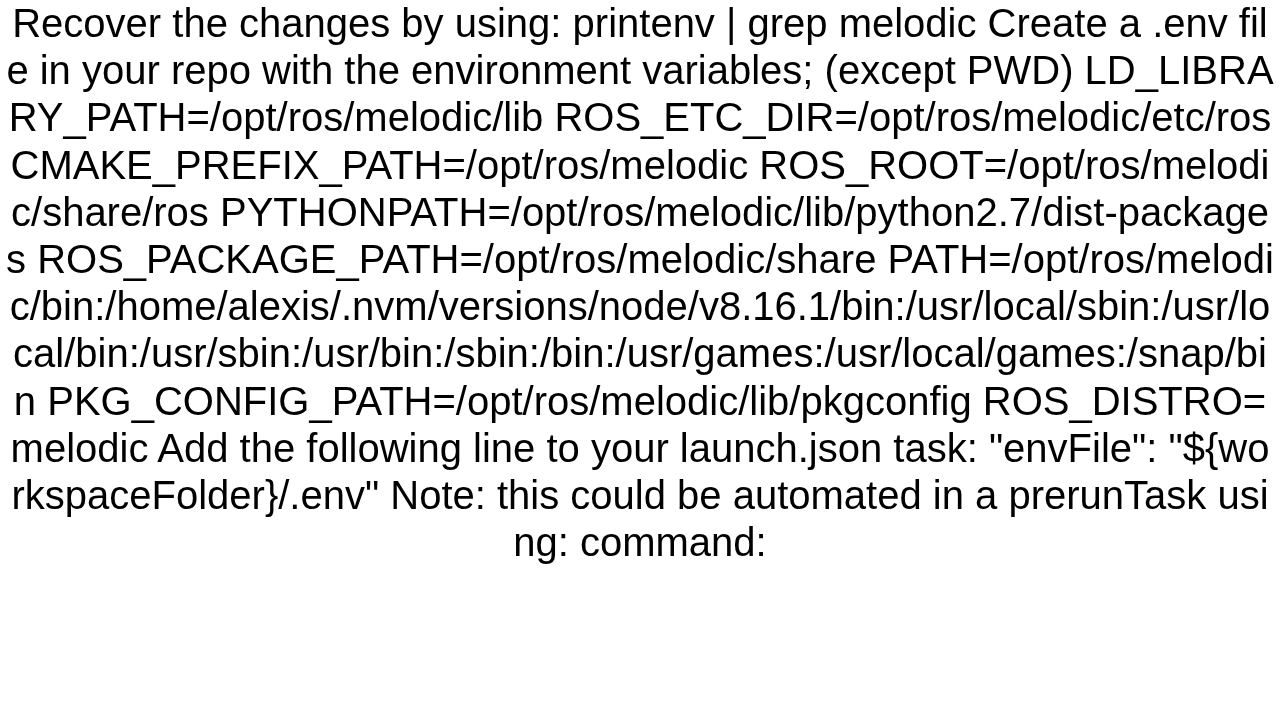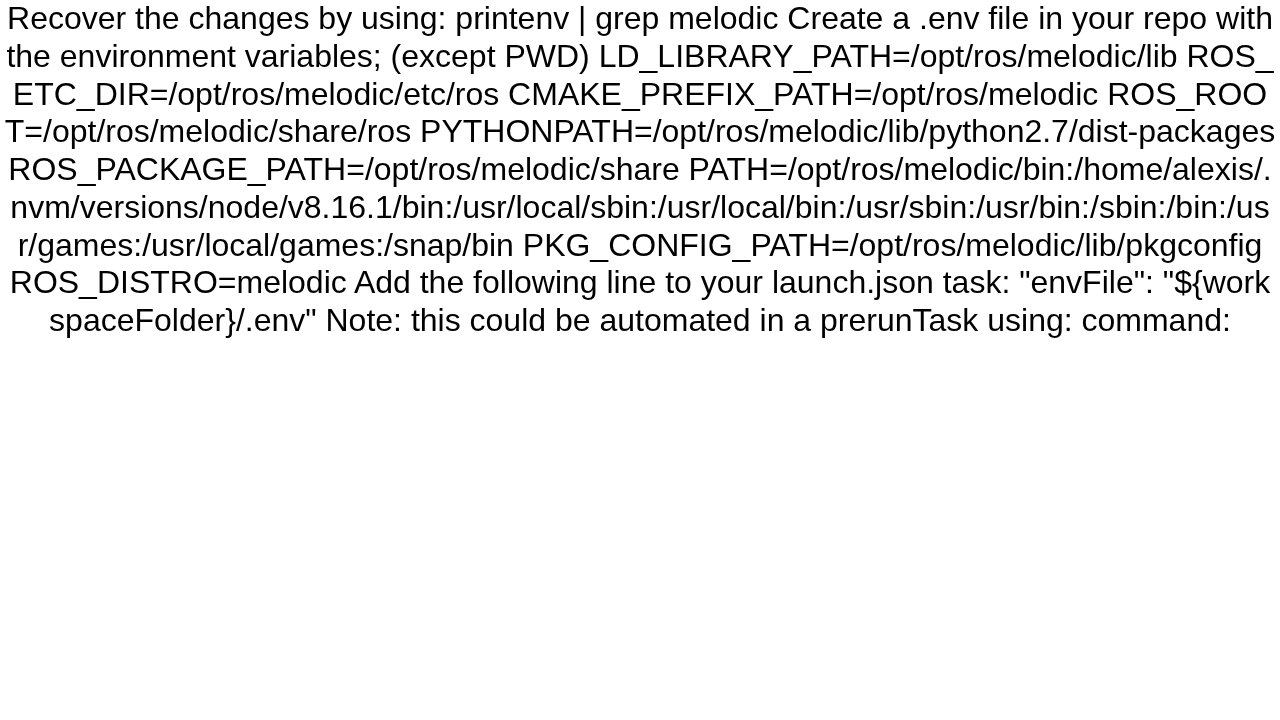--- a/index.html
+++ b/index.html
@@ -11,21 +11,21 @@
     overflow: hidden;
   }
   .content {
     width: 1280px;
     height: 720px;
     display: flex;
     align-items: flex-start;
     justify-content: center;
     font-family: Arial, Helvetica, sans-serif;
     color: #000000;
-    font-size: 32px;
+    font-size: 40px;
     line-height: 1.18;
     text-align: center;
     word-break: break-all;
     overflow-wrap: break-word;
     box-sizing: border-box;
     padding: 0 4px;
   }
   .content p {
     margin: 0;
   }

